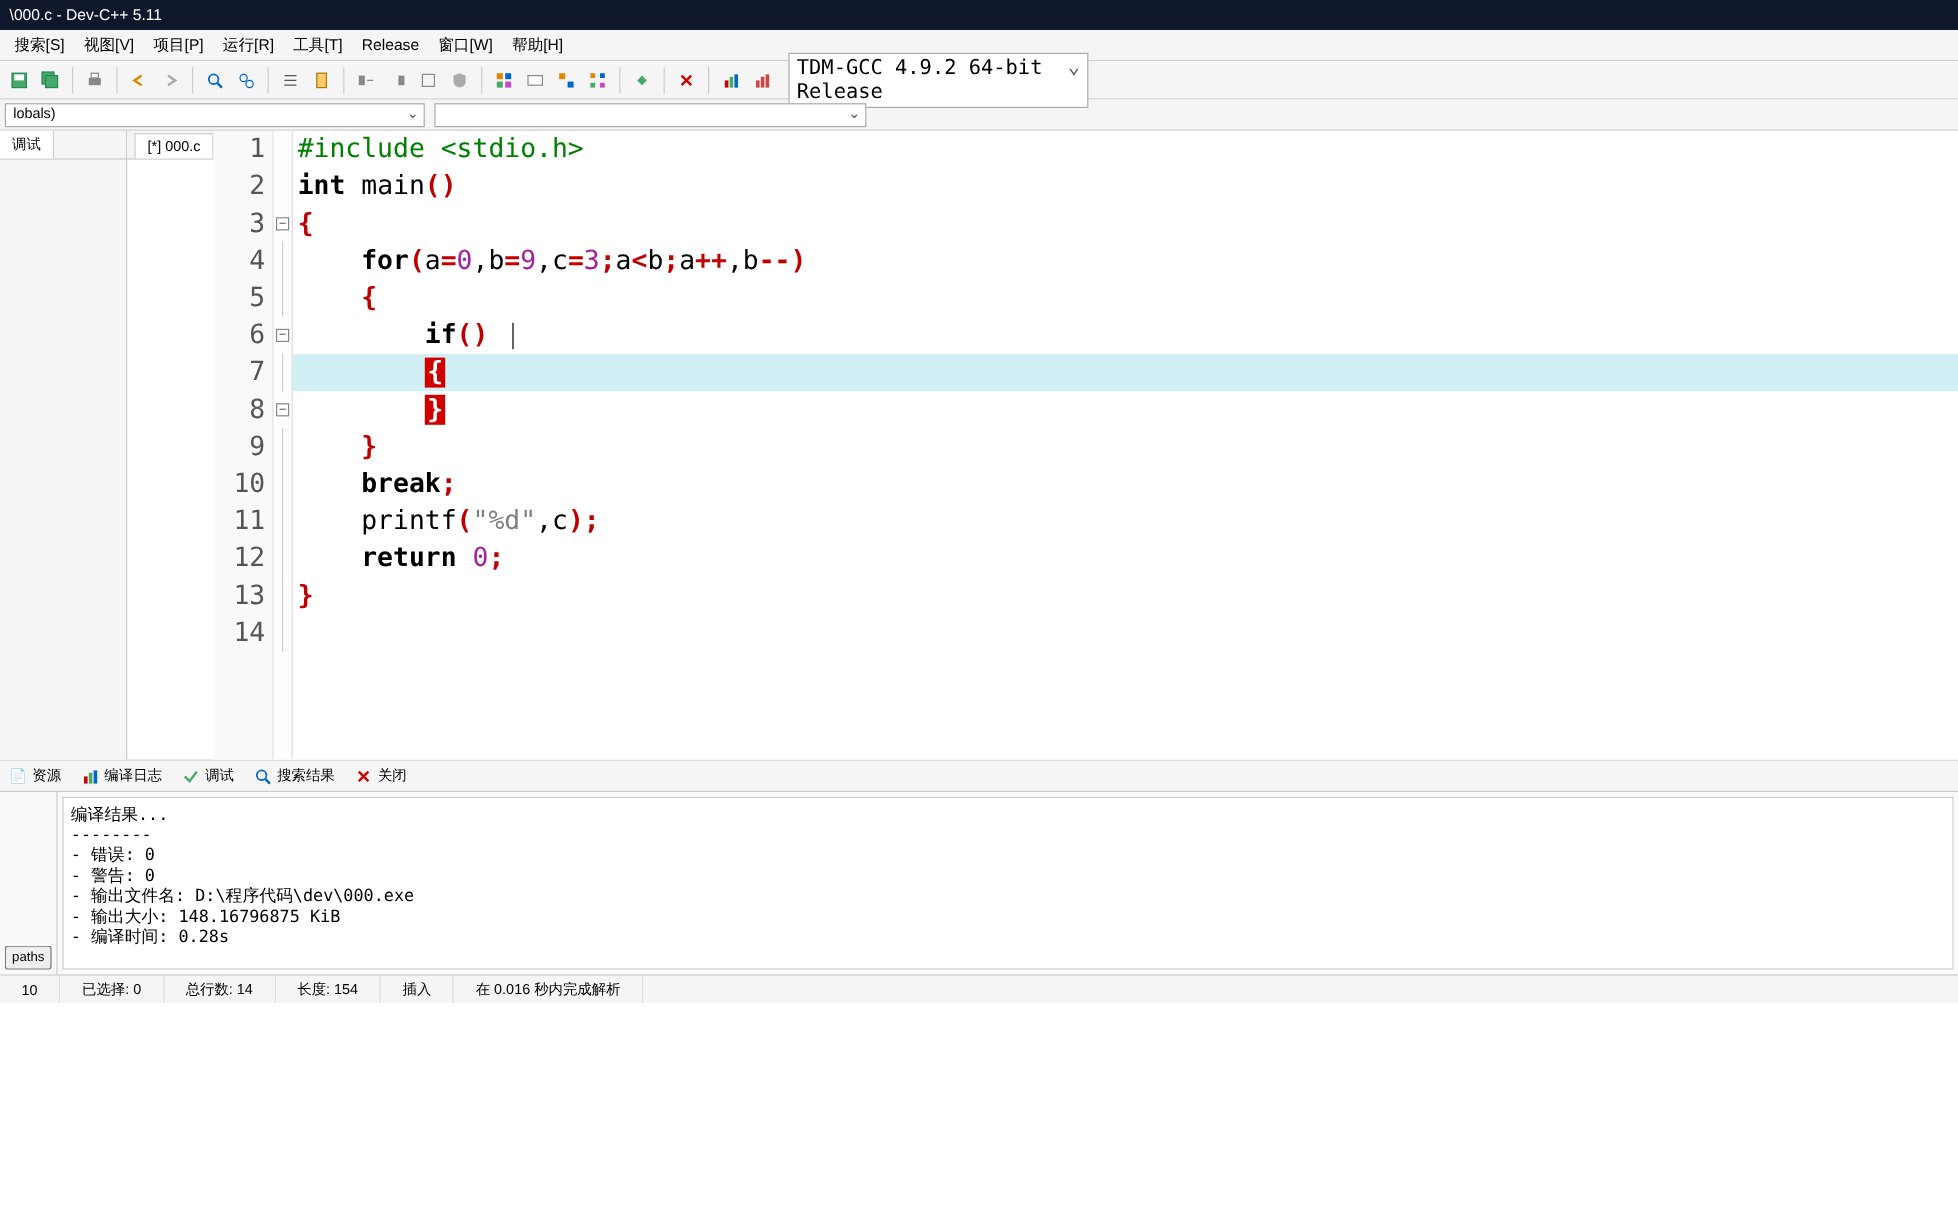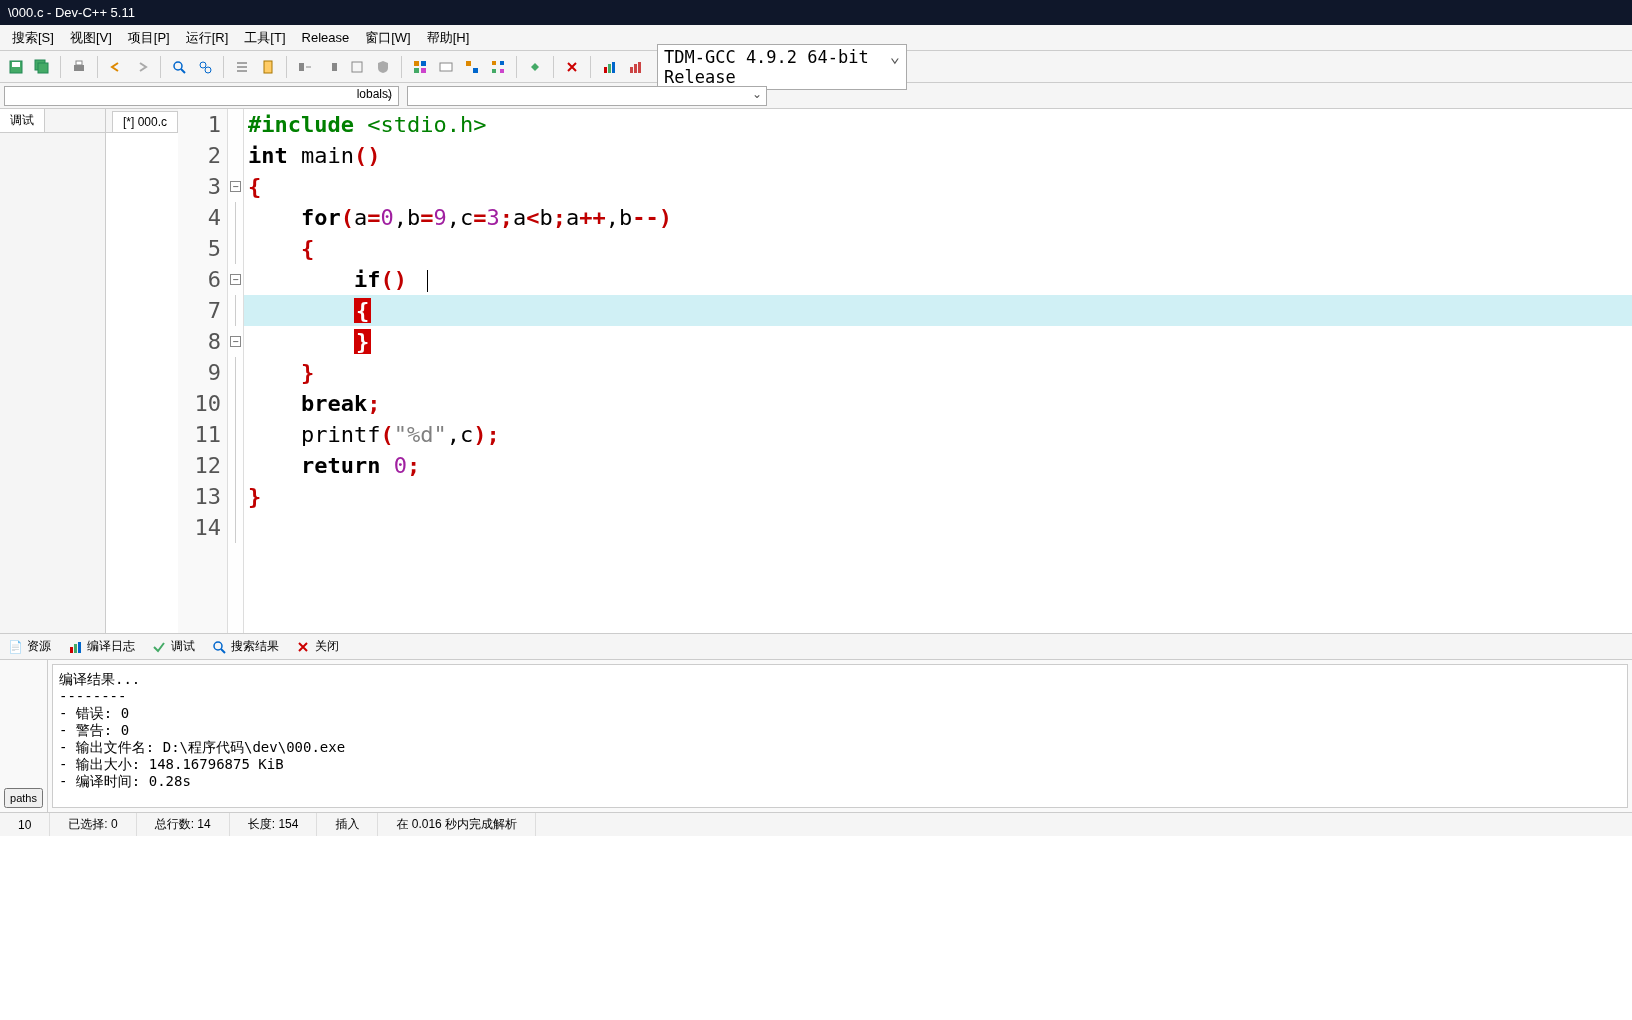--- a/index.html
+++ b/index.html
@@ -12,21 +12,21 @@
 
 .toolbar { background: #f5f5f5; border-bottom: 1px solid #ccc; height: 32px; display: flex; align-items: center; padding: 2px 4px; gap: 2px; }
 .tool-btn { width: 24px; height: 24px; border: 1px solid transparent; display: flex; align-items: center; justify-content: center; cursor: pointer; }
 .tool-sep { width: 1px; height: 22px; background: #ccc; margin: 0 4px; }
 .compiler-dropdown { margin-left: 8px; border: 1px solid #aaa; background: #fff; font-family: "Consolas", monospace; font-size: 17px; padding: 2px 20px 2px 6px; width: 250px; position: relative; }
 .compiler-dropdown::after { content: "⌄"; position: absolute; right: 6px; top: 1px; color: #555; }
 
 .dropdown-row { background: #f5f5f5; border-bottom: 1px solid #ccc; height: 26px; display: flex; align-items: center; padding: 0 4px; gap: 8px; }
 .dropdown-row .dd { border: 1px solid #aaa; background: #fff; height: 20px; font-size: 12px; padding: 0 6px; position: relative; }
 .dropdown-row .dd::after { content: "⌄"; position: absolute; right: 4px; top: 0; color: #555; }
-.dd1 { width: 395px; text-align: right; }
+.dd1 { width: 350px; }
 .dd2 { width: 360px; }
 
 .main-area { display: flex; height: 524px; }
 .left-panel { width: 106px; background: #f5f5f5; border-right: 1px solid #ccc; }
 .left-tabs { display: flex; border-bottom: 1px solid #ccc; }
 .left-tab { padding: 3px 10px; font-size: 12px; border-right: 1px solid #ccc; background: #fff; }
 
 .editor-area { flex: 1; display: flex; flex-direction: row; }
 .file-tabs { background: #f5f5f5; border-bottom: 1px solid #ccc; height: 24px; display: flex; align-items: flex-end; padding-left: 6px; }
 .file-tab { padding: 3px 10px; background: #fff; border: 1px solid #ccc; border-bottom: none; font-size: 12px; }
@@ -38,21 +38,21 @@
 .fold-col div { height: 31px; display: flex; align-items: center; justify-content: center; }
 .fold-box { width: 11px; height: 11px; border: 1px solid #888; background: #fff; font-size: 10px; line-height: 9px; text-align: center; color: #555; }
 .fold-line { width: 1px; height: 31px; background: #ccc; margin: 0 auto; }
 
 .code-lines { flex: 1; position: relative; }
 .code-line { height: 31px; padding-left: 4px; white-space: pre; }
 .hl-line { background: #d0f0f5; }
 .cursor-mark { display: inline-block; width: 1px; height: 22px; background: #000; vertical-align: middle; margin-left: 20px; }
 
 .kw { color: #000; font-weight: bold; }
-.pp { color: #008000; font-weight: bold; }
+.pp { color: #008000; font-weight: normal; }
 .pph { color: #008000; }
 .num { color: #a020a0; }
 .str { color: #808080; }
 .op { color: #c00000; font-weight: bold; }
 .paren { color: #c00000; font-weight: bold; }
 .brace-red { background: #d00000; color: #fff; font-weight: bold; padding: 0 2px; }
 
 .bottom-panel { border-top: 1px solid #ccc; background: #f9f9f9; }
 .bottom-tabs { display: flex; border-bottom: 1px solid #ccc; height: 26px; align-items: center; background: #f5f5f5; }
 .bottom-tab { padding: 3px 8px; font-size: 12px; display: flex; align-items: center; gap: 4px; cursor: default; }

